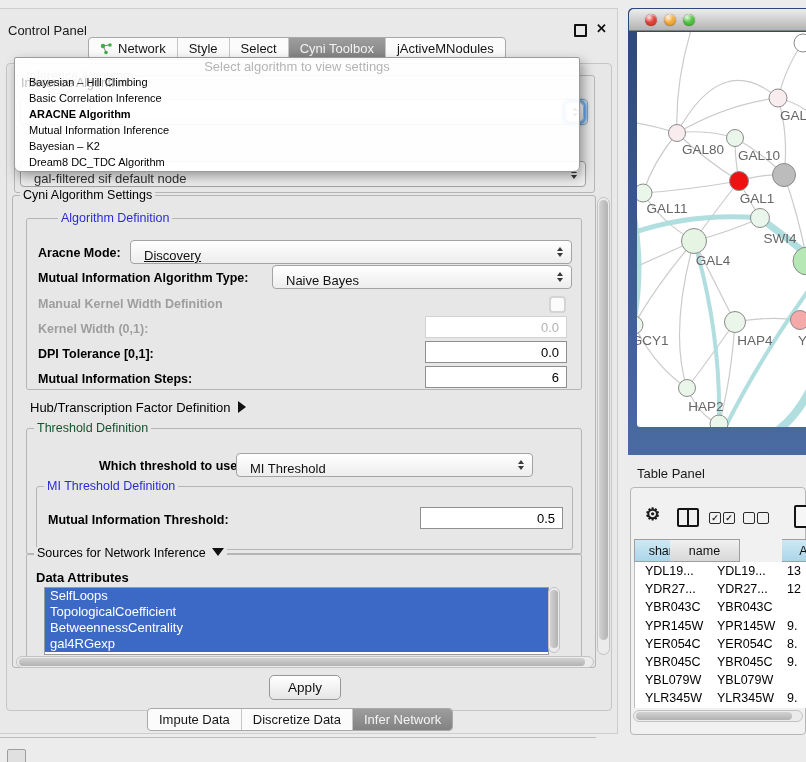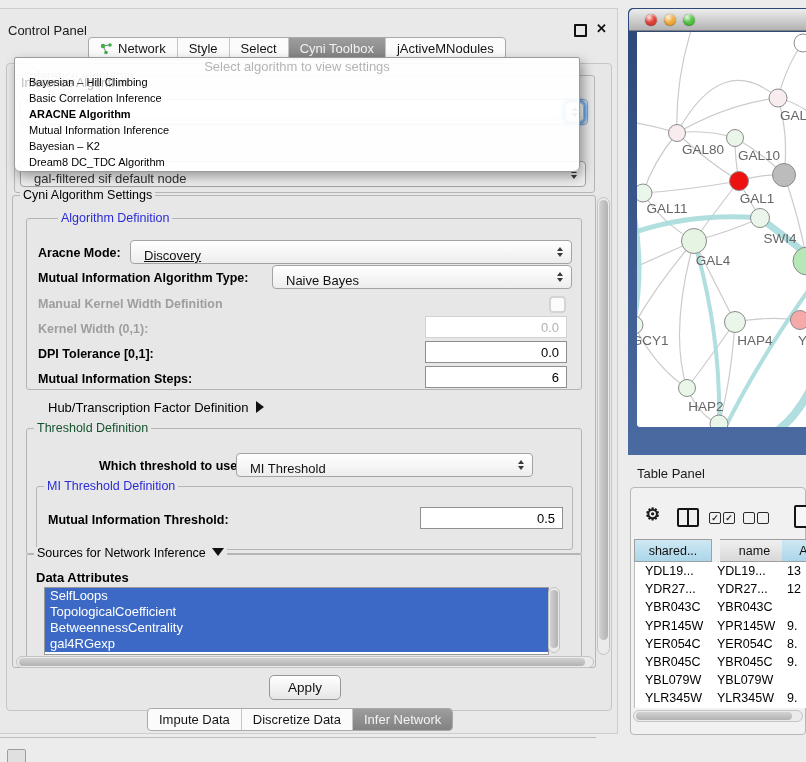--- a/index.html
+++ b/index.html
@@ -187,21 +187,21 @@
   <span class="abs lbl b" style="left:38px;top:347px;">DPI Tolerance [0,1]:</span>
   <div class="abs tf" style="left:425px;top:341px;width:142px;height:22px;">
     <span>0.0</span>
   </div>
 
   <span class="abs lbl b" style="left:38px;top:372px;">Mutual Information Steps:</span>
   <div class="abs tf" style="left:425px;top:366px;width:142px;height:22px;">
     <span>6</span>
   </div>
 
-  <span class="abs" style="left:48px;top:400px;font-size:13px;"><span>Hub/Transcription Factor Definition</span><span class="tri-r"></span></span>
+  <span class="abs" style="left:30px;top:400px;font-size:13px;"><span>Hub/Transcription Factor Definition</span><span class="tri-r"></span></span>
 
   <div class="abs group" style="left:26px;top:428px;width:556px;height:127px;"></div>
   <span class="abs gtitle green" style="left:34px;top:422px;">Threshold Definition</span>
 
   <span class="abs lbl b" style="left:80px;top:459px;margin-left:19px;">Which threshold to use:</span>
   <div class="abs combo" style="left:236px;top:453px;width:297px;height:24px;">
     <span>MI Threshold</span>
     <span class="stepbtn">
         <span class="tri-up"></span>
         <span class="tri-dn"></span>
@@ -330,21 +330,21 @@
   <span class="abs colicon" style="left:677px;top:508px;"></span>
   <span class="abs cbicon" style="left:709px;top:512px;">✓</span>
   <span class="abs cbicon" style="left:723px;top:512px;">✓</span>
   <span class="abs cbicon" style="left:743px;top:512px;"></span>
   <span class="abs cbicon" style="left:757px;top:512px;"></span>
   <span class="abs docicon" style="left:794px;top:505px;"></span>
 
   <div class="abs th first" style="left:634px;top:539px;width:78px;height:23px;">
       <span>shared...</span>
     </div>
-  <div class="abs th plain" style="left:720px;top:539px;width:70px;height:23px;">
+  <div class="abs th plain" style="left:670px;top:539px;width:70px;height:23px;">
       <span>name</span>
     </div>
   <div class="abs th" style="left:782px;top:539px;width:44px;height:23px;">
       <span>A</span>
     </div>
 
   <div class="abs trows" style="left:634px;top:562px;width:172px;height:146px;" id="table-rows">
       <div class="trow">
         <span class="tc1">YDL19...</span>
         <span class="tc2">YDL19...</span>

